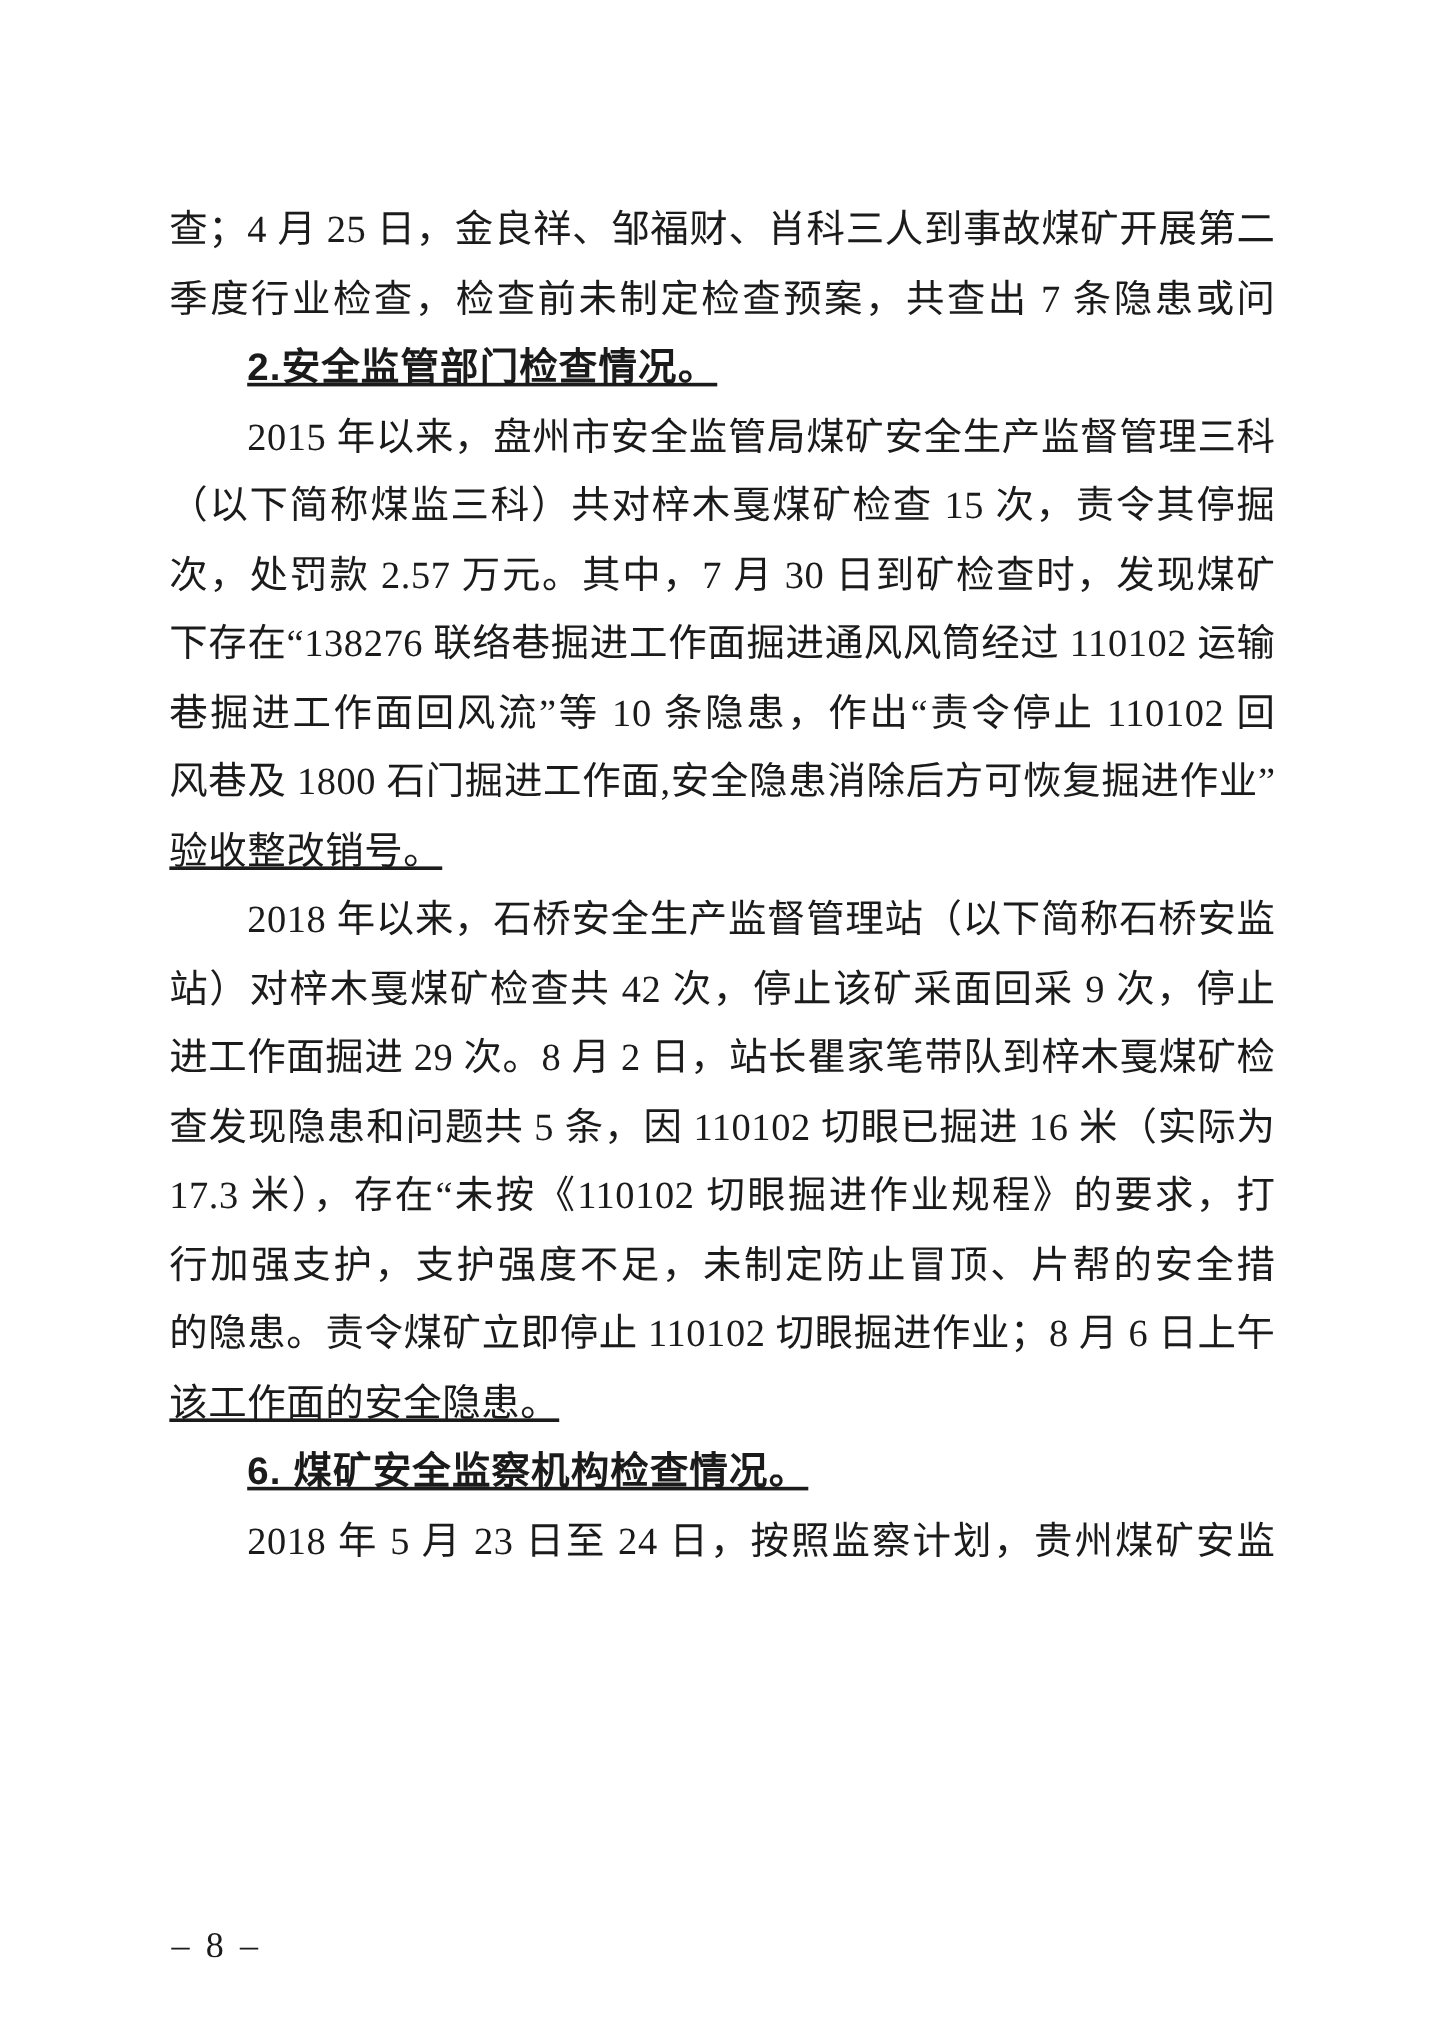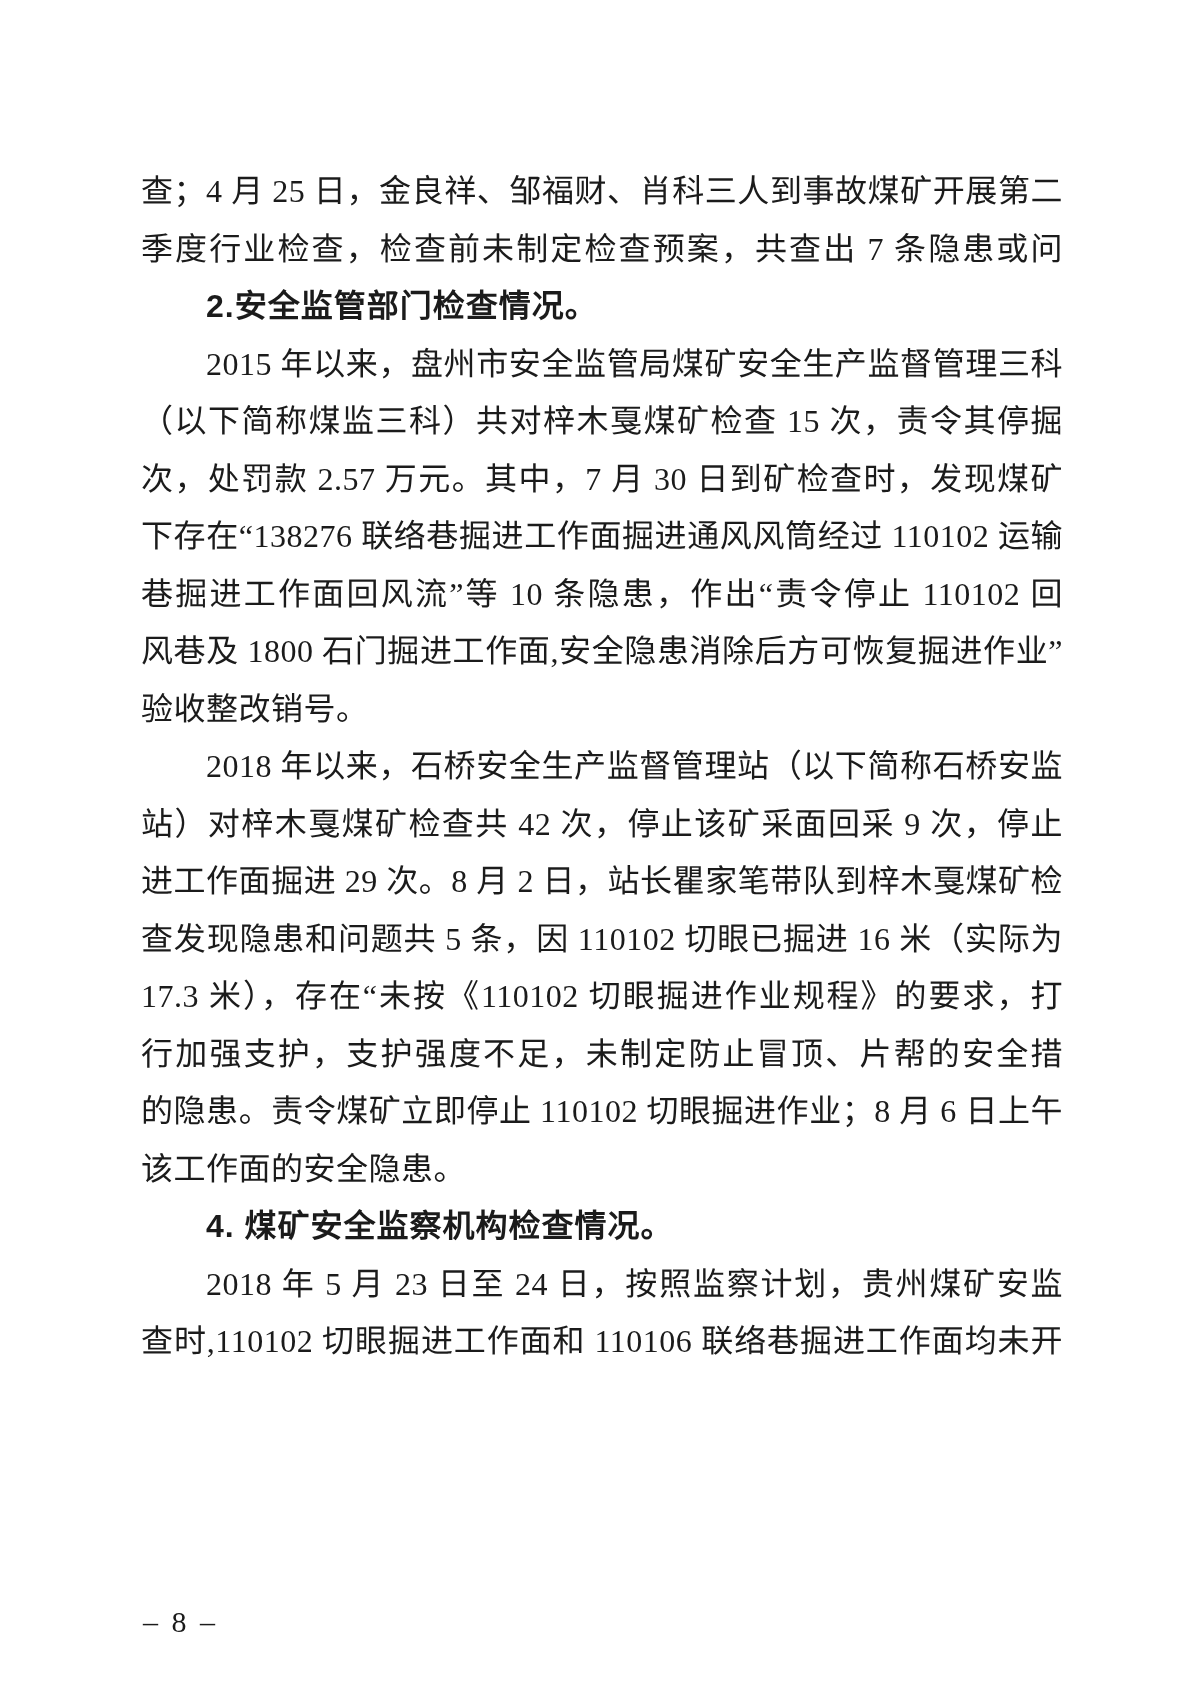--- a/index.html
+++ b/index.html
@@ -29,20 +29,21 @@
     line-height: 57.5px;
     height: 57.5px;
     text-align: justify;
     text-align-last: justify;
     letter-spacing: 0.5px;
     overflow: hidden;
   }
   .line.short {
     text-align: left;
     text-align-last: left;
+    text-decoration: underline;
   }
   .line.indent {
     text-indent: 65px;
   }
   .line.heading {
     font-weight: 700;
     font-family: "Liberation Sans", "DejaVu Sans", sans-serif;
     text-align: left;
     text-align-last: left;
     letter-spacing: 1px;
@@ -74,18 +75,17 @@
       <div class="line">风巷及 1800 石门掘进工作面,安全隐患消除后方可恢复掘进作业”</div>
       <div class="line short">验收整改销号。</div>
       <div class="line indent">2018 年以来，石桥安全生产监督管理站（以下简称石桥安监</div>
       <div class="line">站）对梓木戛煤矿检查共 42 次，停止该矿采面回采 9 次，停止掘</div>
       <div class="line">进工作面掘进 29 次。8 月 2 日，站长瞿家笔带队到梓木戛煤矿检</div>
       <div class="line">查发现隐患和问题共 5 条，因 110102 切眼已掘进 16 米（实际为</div>
       <div class="line">17.3 米），存在“未按《110102 切眼掘进作业规程》的要求，打</div>
       <div class="line">行加强支护，支护强度不足，未制定防止冒顶、片帮的安全措施”</div>
       <div class="line">的隐患。责令煤矿立即停止 110102 切眼掘进作业；8 月 6 日上午</div>
       <div class="line short">该工作面的安全隐患。</div>
-      <div class="line heading indent short">4. 煤矿安全监察机构检查情况。</div>
+      <div class="line heading indent short">6. 煤矿安全监察机构检查情况。</div>
       <div class="line indent">2018 年 5 月 23 日至 24 日，按照监察计划，贵州煤矿安监局</div>
-      <div class="line">查时,110102 切眼掘进工作面和 110106 联络巷掘进工作面均未开</div>
     </main>
   <footer class="page-footer">– 8 –</footer>
 </div>
 
 </body></html>

